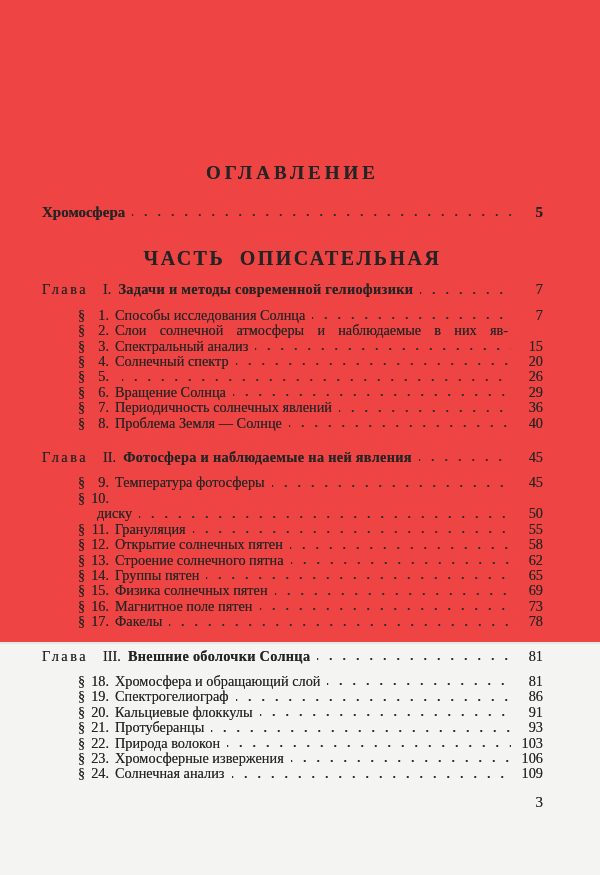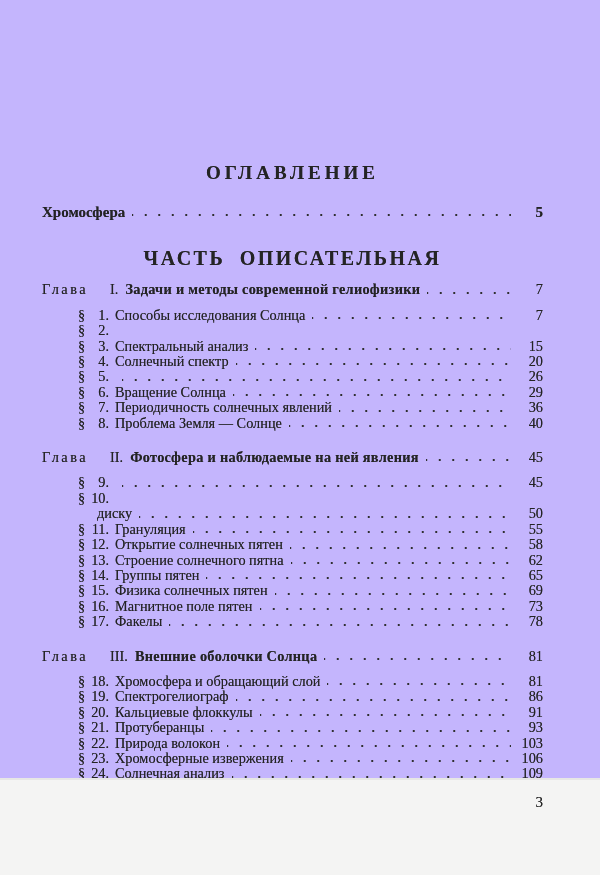--- a/index.html
+++ b/index.html
@@ -4,22 +4,22 @@
 <style>
   html,body { margin:0; padding:0; }
   body {
     width:600px; height:875px;
     background:#f4f4f3;
     font-family:"Liberation Serif","DejaVu Serif",serif;
     overflow:hidden;
   }
   .page {
     position:relative;
-    width:600px; height:780px;
-    background:#c4b5fd;
+    width:600px; height:644px;
+    background:#ef4444;
     color:#242424;
     text-shadow:0 0 0.55px rgba(40,40,40,.65);
   }
   .scan-edge {
     position:absolute; left:0; right:0; bottom:0; height:2px;
     background:#e7e7e5;
   }
   .toc {
     position:absolute; left:42px; right:57px; top:0;
     font-size:14.3px; line-height:15.4px;
@@ -43,21 +43,21 @@
     font-size:20px; line-height:16px;
     font-weight:700;
     letter-spacing:2.5px;
     word-spacing:7px;
   }
   .chap-row {
     display:flex;
     margin-top:16px;
     white-space:nowrap;
   }
-  .chap-word { letter-spacing:2.5px; margin-right:22px; }
+  .chap-word { letter-spacing:2.5px; margin-right:15px; }
   .chap-num  { margin-right:7px; }
   .chap-title{ font-weight:700; letter-spacing:0.3px; }
   .sections  { margin-top:10px; }
   .chap-block + .chap-block .chap-row { margin-top:19px; }
   .sec-row { display:flex; padding-left:36px; }
   .sec-row.cont { padding-left:55px; }
   .sec-mark { width:11px; flex:0 0 auto; }
   .sec-no   { width:20px; flex:0 0 auto; text-align:right; margin-right:6px; }
   .sec-text { white-space:nowrap; }
   .sec-text.wrapline {
@@ -111,20 +111,21 @@
             <div class="sec-row">
               <span class="sec-mark">§</span>
               <span class="sec-no">1.</span>
               <span class="sec-text">Способы исследования Солнца</span>
               <span class="leader"></span>
               <span class="pg">7</span>
             </div>
             <div class="sec-row">
               <span class="sec-mark">§</span>
               <span class="sec-no">2.</span>
+              <span class="sec-text wrapline">Слои солнечной атмосферы и наблюдаемые в них яв-</span>
             </div>
             <div class="sec-row">
               <span class="sec-mark">§</span>
               <span class="sec-no">3.</span>
               <span class="sec-text">Спектральный анализ</span>
               <span class="leader"></span>
               <span class="pg">15</span>
             </div>
             <div class="sec-row">
               <span class="sec-mark">§</span>
@@ -167,20 +168,21 @@
             <span class="chap-word">Глава</span>
             <span class="chap-num">II.</span>
             <span class="chap-title">Фотосфера и наблюдаемые на ней явления</span>
             <span class="leader"></span>
             <span class="pg">45</span>
           </div>
           <div class="sections">
             <div class="sec-row">
               <span class="sec-mark">§</span>
               <span class="sec-no">9.</span>
+              <span class="sec-text">Температура фотосферы</span>
               <span class="leader"></span>
               <span class="pg">45</span>
             </div>
             <div class="sec-row">
               <span class="sec-mark">§</span>
               <span class="sec-no">10.</span>
             </div>
             <div class="sec-row cont">
               <span class="sec-text">диску</span>
               <span class="leader"></span>

